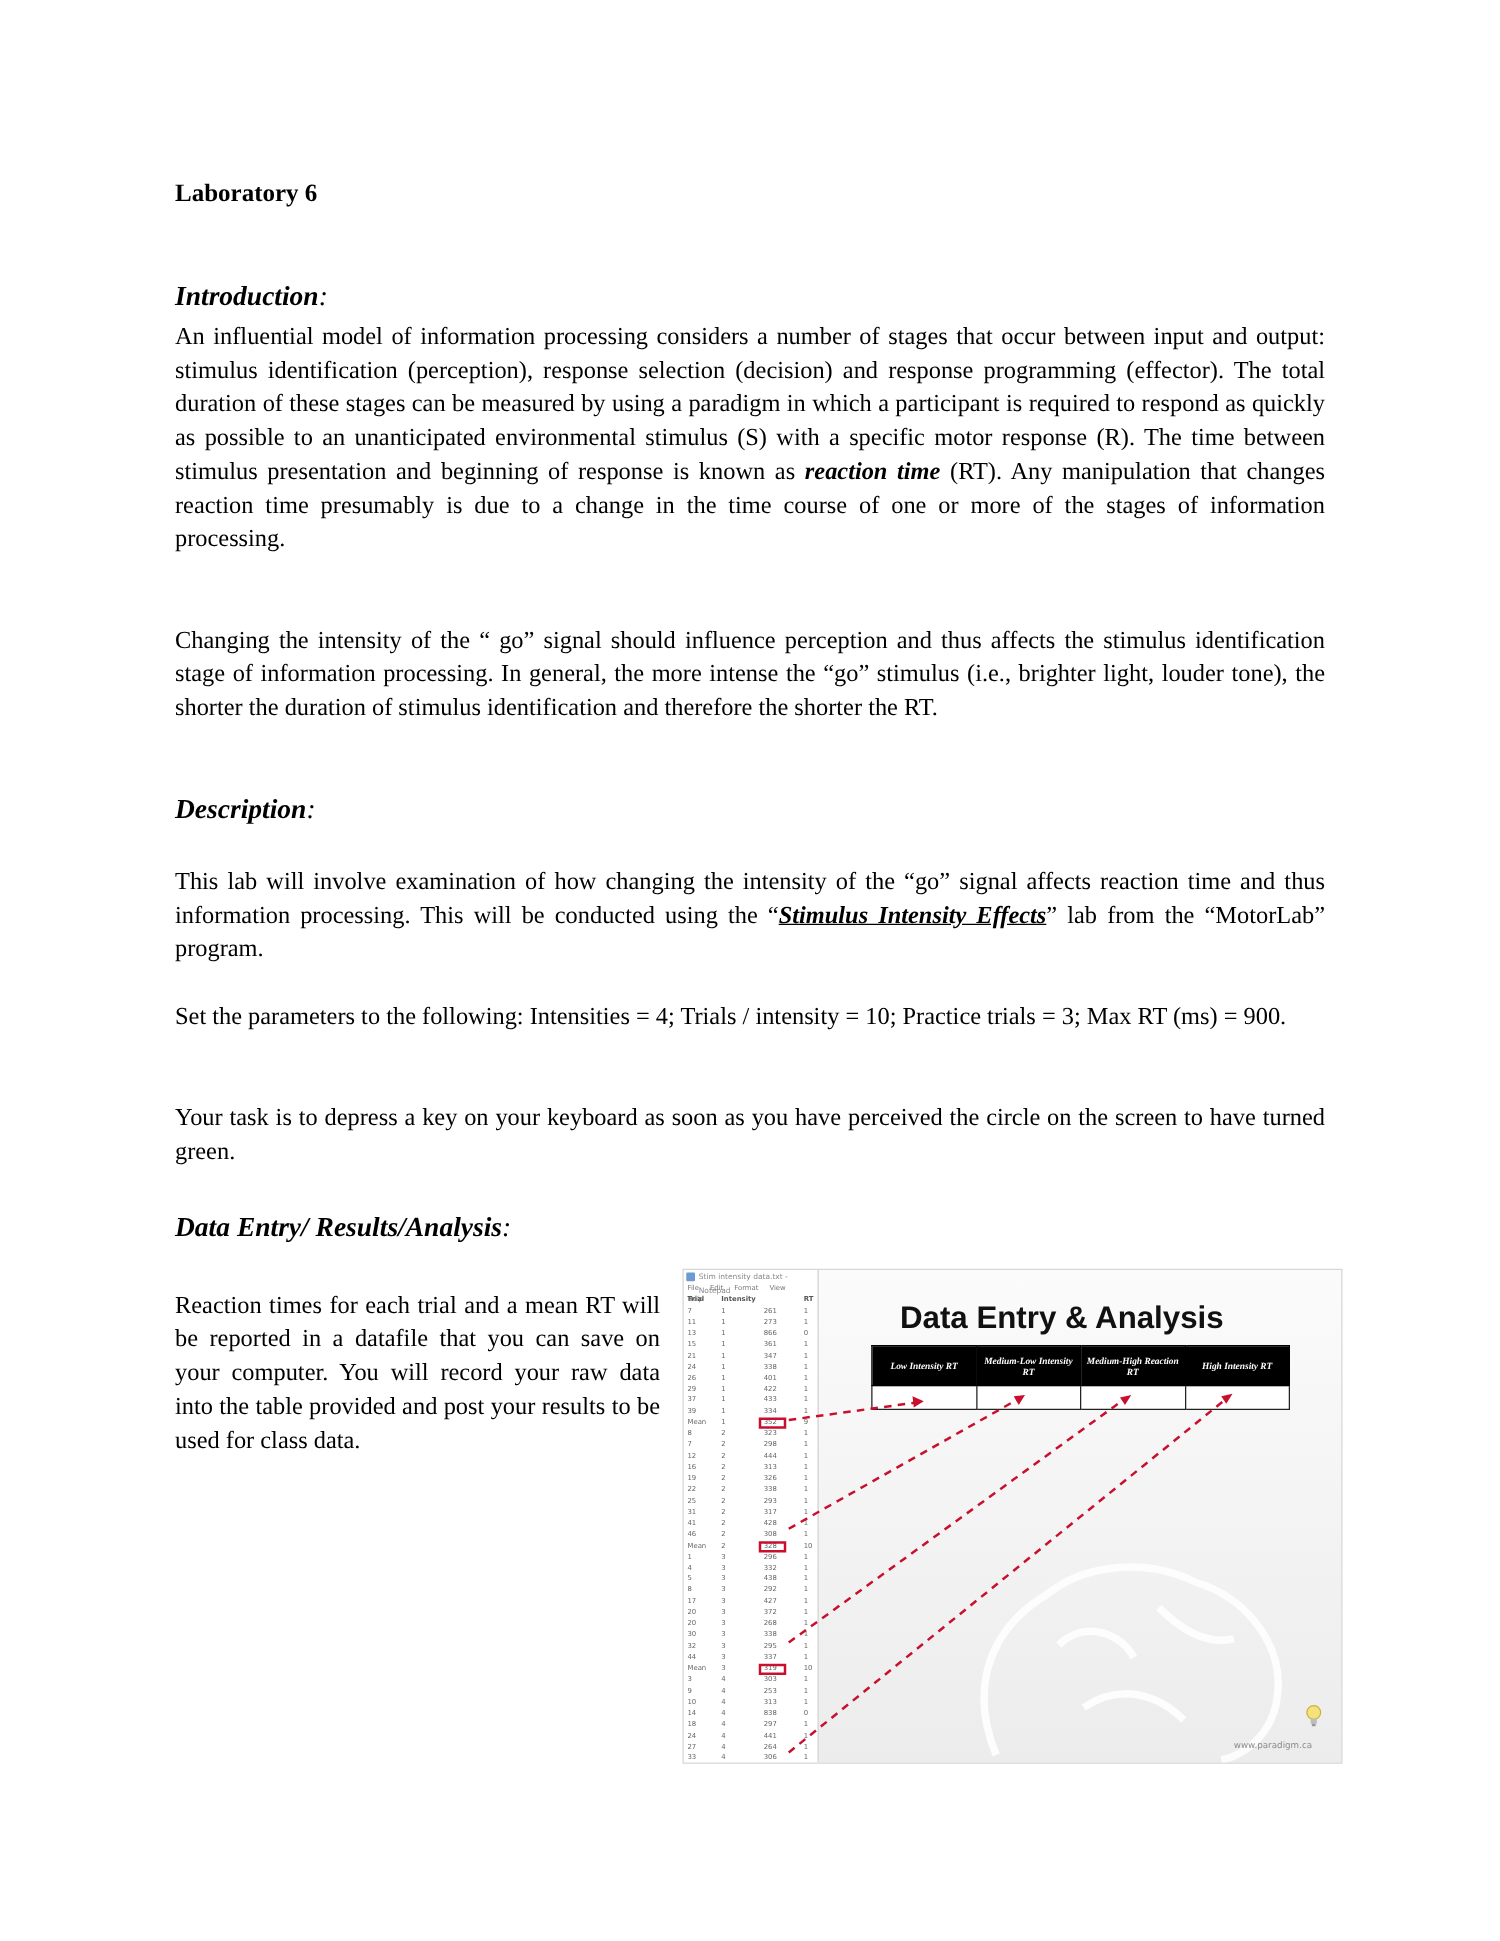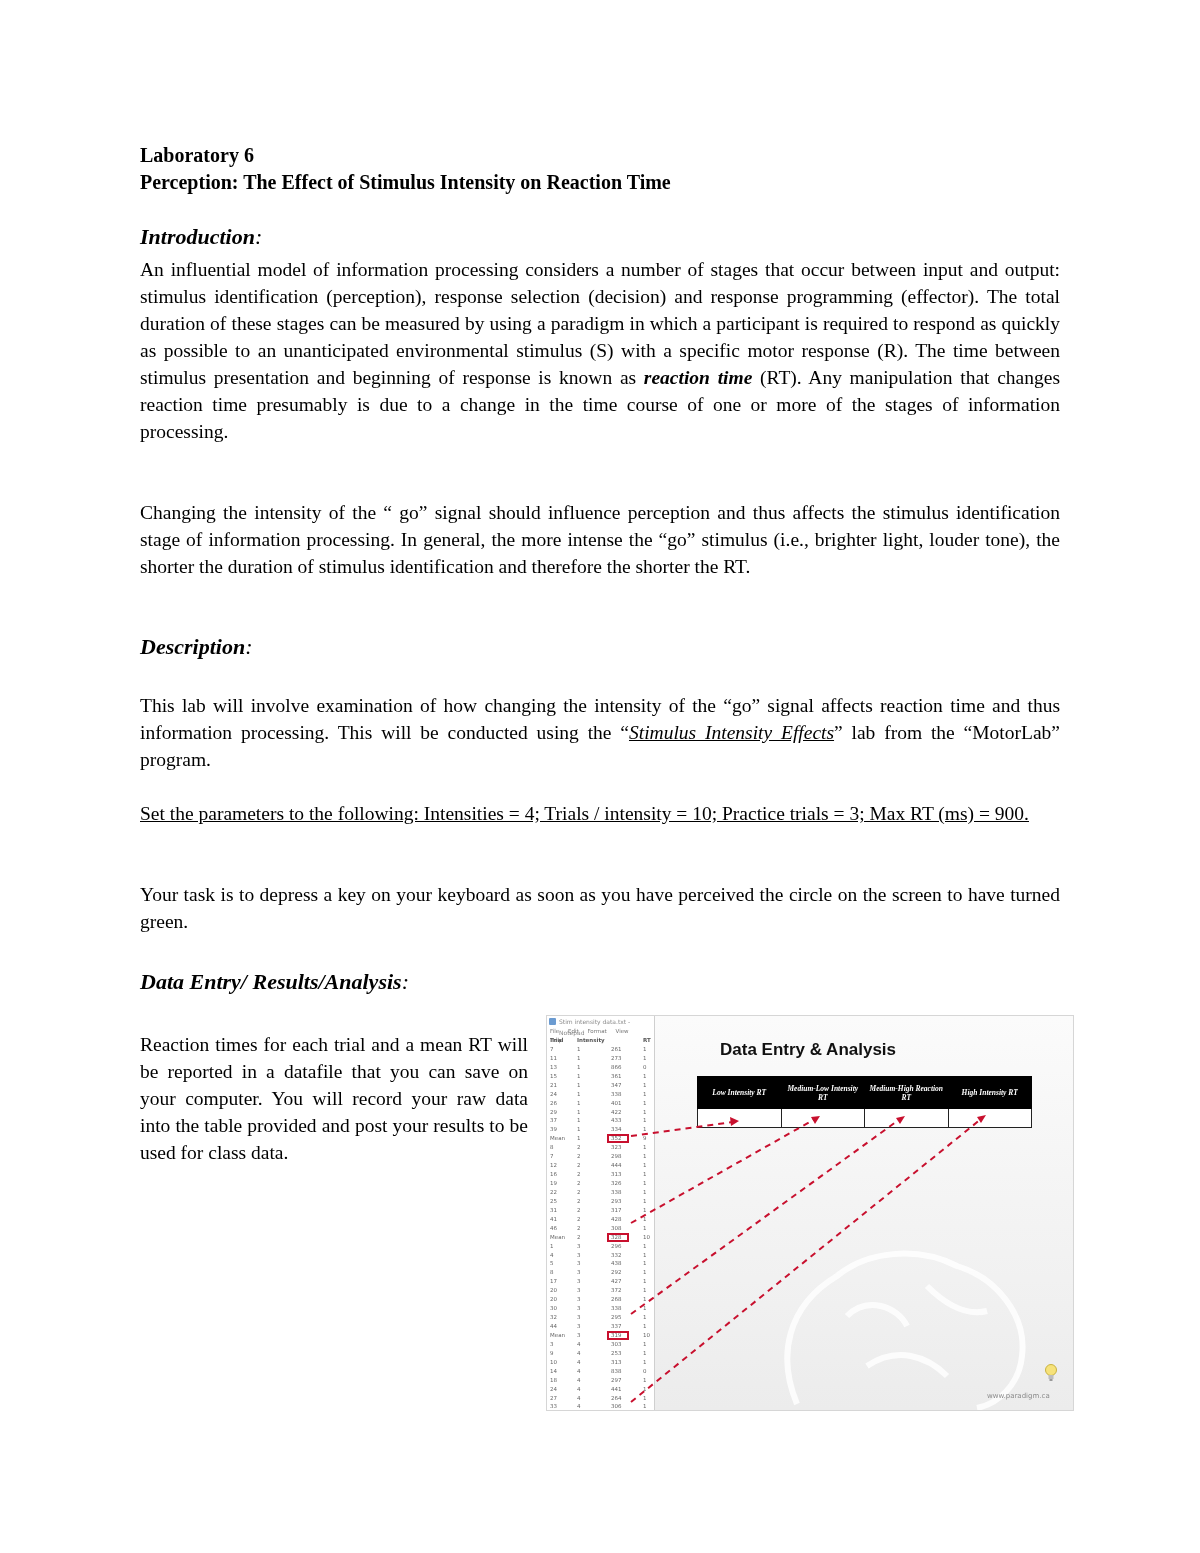--- a/index.html
+++ b/index.html
@@ -7,21 +7,21 @@
       width: 1200px; height: 1553px; position: relative; overflow: hidden;
       font-family: "Liberation Serif", "DejaVu Serif", serif;
       color: #000;
     }
     .page { position: absolute; left: 140px; top: 0; width: 920px; }
     .title-block { position: absolute; top: 142px; left: 0; width: 920px; text-align: left; font-weight: bold; font-size: 20px; line-height: 27px; }
     .section-heading { position: absolute; left: 0; font-style: italic; font-weight: bold; font-size: 22px; }
     .para { position: absolute; left: 0; width: 920px; font-size: 19.5px; line-height: 27px; text-align: justify; }
     .para-narrow { position: absolute; left: 0; width: 388px; font-size: 19.5px; line-height: 27px; text-align: justify; }
     .bi { font-weight: bold; font-style: italic; }
-    .biu { font-weight: normal; font-style: italic; text-decoration: underline; }
+    .biu { font-weight: bold; font-style: italic; text-decoration: underline; }
 
     
     .figure {
       position: absolute; left: 546px; top: 1015px; width: 528px; height: 396px;
       background: linear-gradient(#fbfbfb, #ececec);
       border: 1px solid #d6d6d6; box-sizing: border-box; overflow: hidden;
     }
     .notepad {
       position: absolute; left: 0; top: 0; width: 107px; height: 394px;
       background: #fff; border-right: 1px solid #cfcfcf;
@@ -37,21 +37,21 @@
     .np-row .c1 { left: 3px; }
     .np-row .c2 { left: 30px; }
     .np-row .c3 { left: 64px; }
     .np-row .c4 { left: 96px; }
     .np-row.header { color: #555; font-weight: bold; }
     .np-mean-box { position: absolute; left: 60px; width: 22px; height: 9px; border: 2px solid #c8102e; box-sizing: border-box; }
 
     .slide-title {
       position: absolute; left: 173px; top: 24px; width: 300px;
       font-family: "Liberation Sans", "DejaVu Sans", sans-serif;
-      font-weight: bold; font-size: 17px; color: #111; white-space: nowrap;
+      font-weight: bold; font-size: 25px; color: #111; white-space: nowrap;
     }
     .de-table { position: absolute; left: 150px; top: 60px; width: 335px; border-collapse: collapse; }
     .de-table th {
       background: #000; color: #fff; font-weight: bold; font-style: italic;
       font-family: "Liberation Serif", serif; font-size: 7.5px; line-height: 9px;
       height: 31px; width: 25%; border: 1px solid #000; padding: 0 2px; text-align: center;
     }
     .de-table td { background: #fff; height: 16px; border: 1.5px solid #222; }
     .arrows { position: absolute; left: 0; top: 0; width: 528px; height: 396px; pointer-events: none; }
     .bullets {
@@ -63,30 +63,29 @@
     .bulb-icon { position: absolute; left: 497px; top: 348px; width: 14px; height: 18px; }
     .watermark { position: absolute; left: 440px; top: 376px; font-family: "DejaVu Sans", sans-serif; font-size: 7px; color: #8a8a8a; }
   </style>
 </head>
 <body>
 
 <div class="page">
 
   <div class="title-block">
     <div>Laboratory 6</div>
-    <div>Perception:  The Effect of Stimulus Intensity on Reaction Time</div>
   </div>
 
   <div class="section-heading" style="top:224px;"><span>Introduction</span><span style="font-weight:normal;">:</span></div>
   <div class="para" style="top:256px;"><span>An influential model of information processing considers a number of stages that occur between input and output: stimulus identification (perception), response selection (decision) and response programming (effector). The total duration of these stages can be measured by using a paradigm in which a participant is required to respond as quickly as possible to an unanticipated environmental stimulus (S) with a specific motor response (R). The time between stimulus presentation and beginning of response is known as </span><span class="bi">reaction time</span><span> (RT). Any manipulation that changes reaction time presumably is due to a change in the time course of one or more of the stages of information processing.</span></div>
   <div class="para" style="top:499px;">Changing the intensity of the “ go” signal should influence perception and thus affects the stimulus identification stage of information processing. In general, the more intense the “go” stimulus (i.e., brighter light, louder tone), the shorter the duration of stimulus identification and therefore the shorter the RT.</div>
 
   <div class="section-heading" style="top:634px;"><span>Description</span><span style="font-weight:normal;">:</span></div>
   <div class="para" style="top:692px;"><span>This lab will involve examination of how changing the intensity of the “go” signal affects reaction time and thus information processing. This will be conducted using the “</span><span class="biu">Stimulus Intensity Effects</span><span>” lab from the “MotorLab” program.</span></div>
-  <div class="para" style="top:800px;text-decoration:underline;">Set the parameters to the following: Intensities = 4; Trials / intensity = 10; Practice trials = 3; Max RT (ms) = 900.</div>
+  <div class="para" style="top:800px;">Set the parameters to the following: Intensities = 4; Trials / intensity = 10; Practice trials = 3; Max RT (ms) = 900.</div>
   <div class="para" style="top:881px;">Your task is to depress a key on your keyboard as soon as you have perceived the circle on the screen to have turned green.</div>
 
   <div class="section-heading" style="top:969px;"><span>Data Entry/ Results/Analysis</span><span style="font-weight:normal;">:</span></div>
   <div class="para-narrow" style="top:1031px;">Reaction times for each trial and a mean RT will be reported in a datafile that you can save on your computer. You will record your raw data into the table provided and post your results to be used for class data.</div>
 </div>
 
 <div class="figure">
   <div class="notepad">
     <div class="np-title">
       <span class="np-icon"></span>

